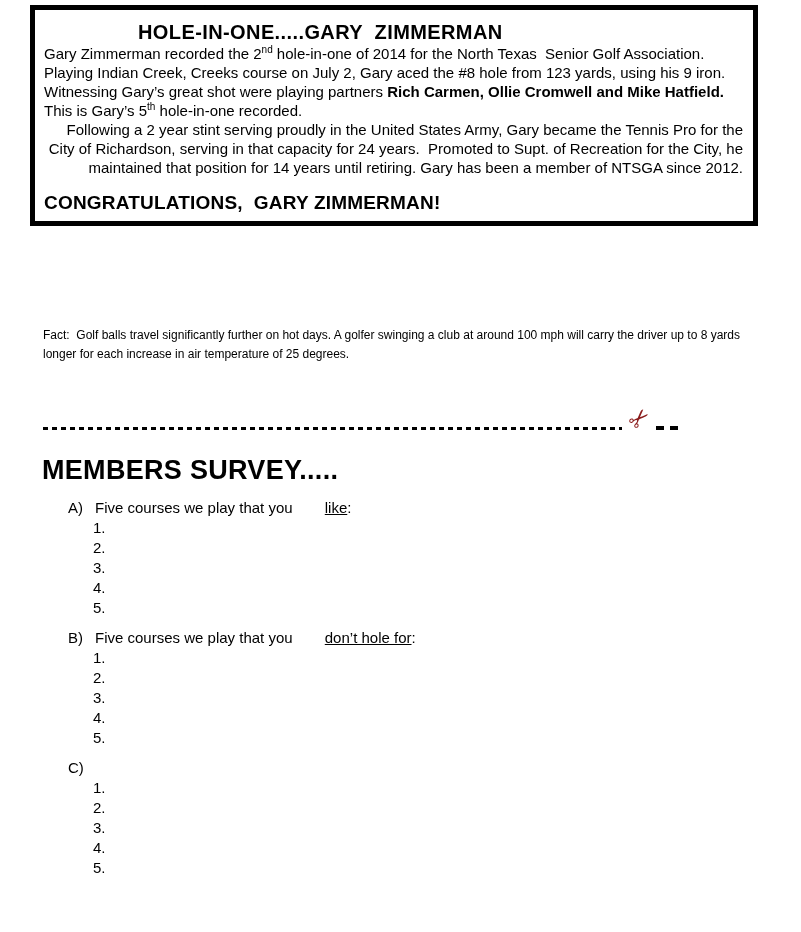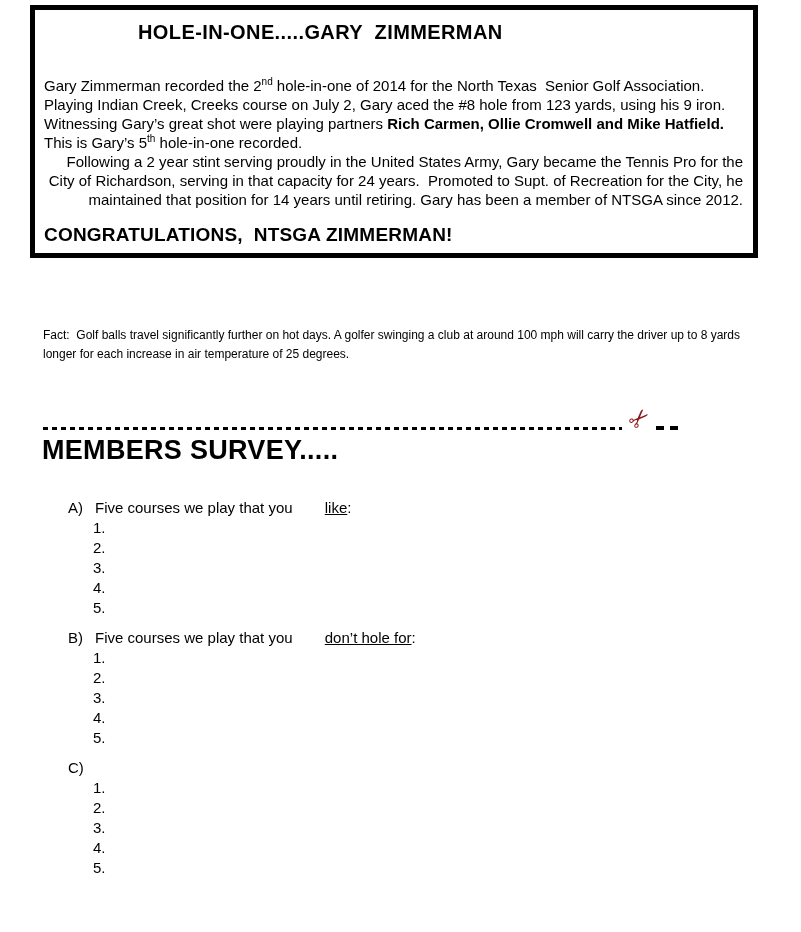--- a/index.html
+++ b/index.html
@@ -22,21 +22,21 @@
     background:#fff;
   }
   .hio-title {
     font-size:20px; font-weight:bold;
     letter-spacing:0.4px;
     margin-left:94px;
     white-space:pre;
     line-height:24px;
   }
   .hio-body {
-    margin-top:32px;
+    margin-top:0;
     font-size:15px; line-height:19px;
     white-space:pre-wrap;
   }
   .hio-body-2 { margin-top:0;text-align:right; }
   .hio-body sup { font-size:10px; line-height:0; }
   .hio-congrats {
     margin-top:14px;
     font-size:19px; font-weight:bold;
     letter-spacing:0.2px;
     white-space:pre;
@@ -72,21 +72,21 @@
     position:relative; top:-1px;
   }
   .dash-short {
     width:22px; height:4px;
     margin-bottom:2px;
     background:repeating-linear-gradient(90deg,#000 0 8px,transparent 8px 14px);
   }
 
   
   .survey-title {
-    position:absolute; left:42px; top:435px;
+    position:absolute; left:42px; top:455px;
     font-size:27px; font-weight:bold;
     letter-spacing:0.3px;
     line-height:31px;
   }
   .survey-sections {
     position:absolute; left:68px; top:498px;
     width:710px;
     font-size:15px; line-height:20px;
   }
   .q-block { margin-bottom:10px; }
@@ -104,21 +104,21 @@
 </style>
 </head>
 <body>
 
 <div class="page">
 
   <div class="hio-box">
     <div class="hio-title">HOLE-IN-ONE.....GARY  ZIMMERMAN</div>
     <div class="hio-body"><span>Gary Zimmerman recorded the 2</span><sup>nd</sup><span> hole-in-one of 2014 for the North Texas  Senior Golf Association. Playing Indian Creek, Creeks course on July 2, Gary aced the #8 hole from 123 yards, using his 9 iron. Witnessing Gary’s great shot were playing partners </span><b>Rich Carmen, Ollie Cromwell and Mike Hatfield.</b><span> This is Gary’s 5</span><sup>th</sup><span> hole-in-one recorded.</span></div>
     <div class="hio-body hio-body-2">Following a 2 year stint serving proudly in the United States Army, Gary became the Tennis Pro for the City of Richardson, serving in that capacity for 24 years.  Promoted to Supt. of Recreation for the City, he maintained that position for 14 years until retiring. Gary has been a member of NTSGA since 2012.</div>
-    <div class="hio-congrats">CONGRATULATIONS,  NTSGA ZIMMERMAN!</div>
+    <div class="hio-congrats">CONGRATULATIONS,  GARY ZIMMERMAN!</div>
   </div>
 
   <div class="fact">Fact:  Golf balls travel significantly further on hot days. A golfer swinging a club at around 100 mph will carry the driver up to 8 yards longer for each increase in air temperature of 25 degrees.</div>
 
   <div class="cutline">
     <div class="dash-long"></div>
     <span class="scissors">✂</span>
     <div class="dash-short"></div>
   </div>
 

